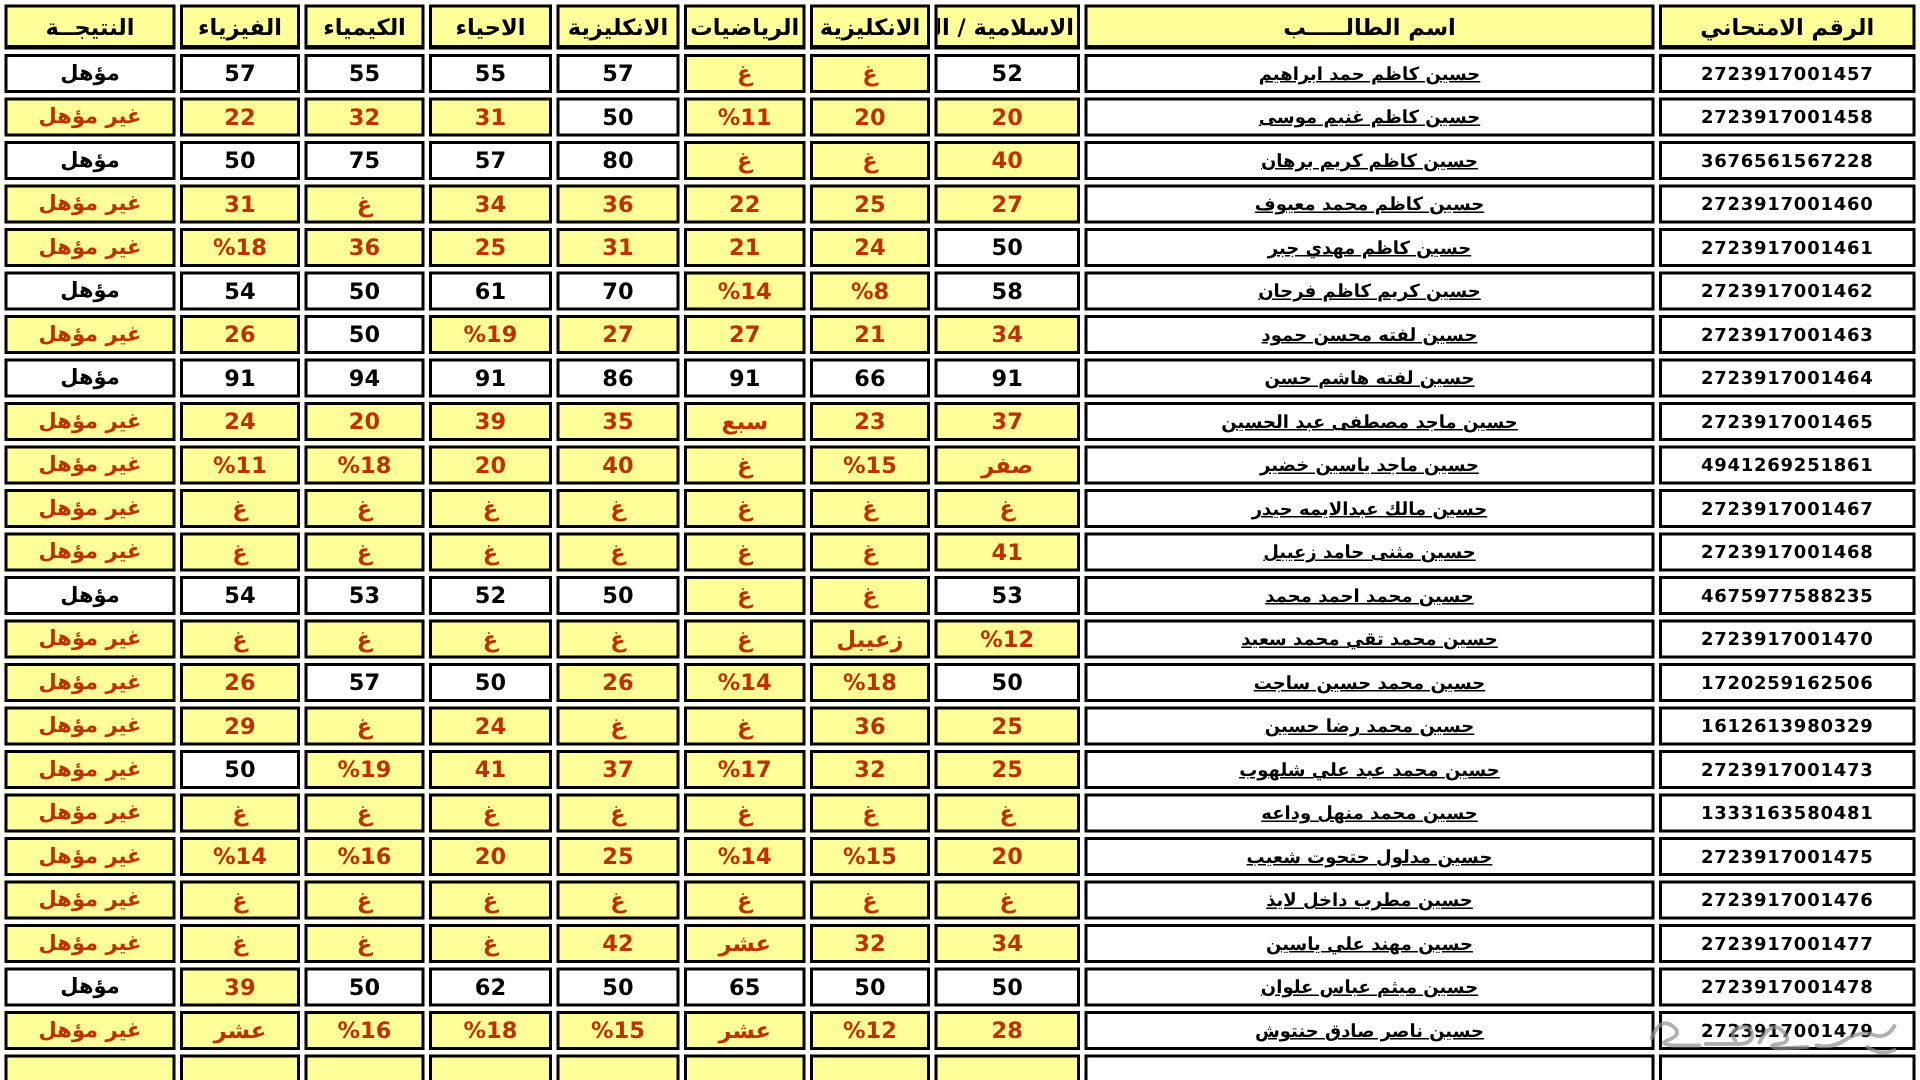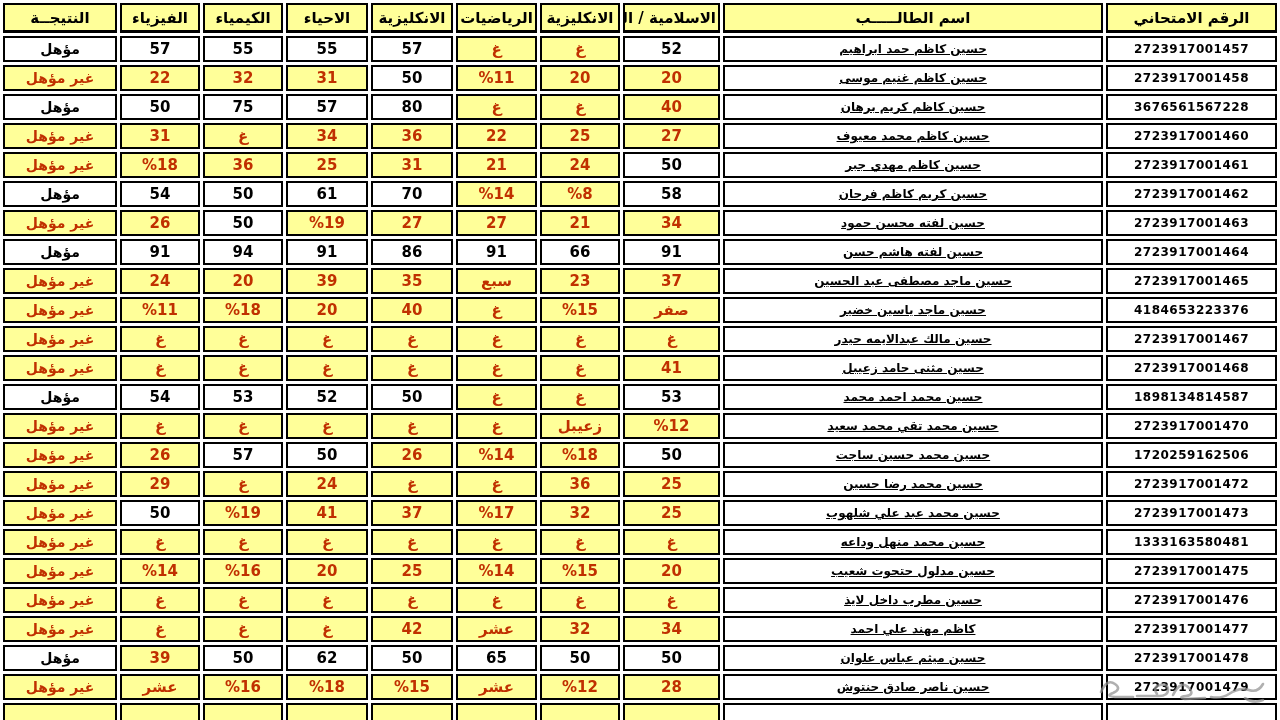--- a/index.html
+++ b/index.html
@@ -189,21 +189,21 @@
         <td class="score fail">37</td>
         <td class="score fail">23</td>
         <td class="score fail">سبع</td>
         <td class="score fail">35</td>
         <td class="score fail">39</td>
         <td class="score fail">20</td>
         <td class="score fail">24</td>
         <td class="result fail">غير مؤهل</td>
       </tr>
       <tr>
-        <td class="num">4184653223376</td>
+        <td class="num">4941269251861</td>
         <td class="name">حسين ماجد ياسين خضير</td>
         <td class="score fail">صفر</td>
         <td class="score fail">%15</td>
         <td class="score fail">غ</td>
         <td class="score fail">40</td>
         <td class="score fail">20</td>
         <td class="score fail">%18</td>
         <td class="score fail">%11</td>
         <td class="result fail">غير مؤهل</td>
       </tr>
@@ -225,21 +225,21 @@
         <td class="score fail">41</td>
         <td class="score fail">غ</td>
         <td class="score fail">غ</td>
         <td class="score fail">غ</td>
         <td class="score fail">غ</td>
         <td class="score fail">غ</td>
         <td class="score fail">غ</td>
         <td class="result fail">غير مؤهل</td>
       </tr>
       <tr>
-        <td class="num">1898134814587</td>
+        <td class="num">4675977588235</td>
         <td class="name">حسين محمد احمد محمد</td>
         <td class="score">53</td>
         <td class="score fail">غ</td>
         <td class="score fail">غ</td>
         <td class="score">50</td>
         <td class="score">52</td>
         <td class="score">53</td>
         <td class="score">54</td>
         <td class="result">مؤهل</td>
       </tr>
@@ -261,21 +261,21 @@
         <td class="score">50</td>
         <td class="score fail">%18</td>
         <td class="score fail">%14</td>
         <td class="score fail">26</td>
         <td class="score">50</td>
         <td class="score">57</td>
         <td class="score fail">26</td>
         <td class="result fail">غير مؤهل</td>
       </tr>
       <tr>
-        <td class="num">2723917001472</td>
+        <td class="num">1612613980329</td>
         <td class="name">حسين محمد رضا حسين</td>
         <td class="score fail">25</td>
         <td class="score fail">36</td>
         <td class="score fail">غ</td>
         <td class="score fail">غ</td>
         <td class="score fail">24</td>
         <td class="score fail">غ</td>
         <td class="score fail">29</td>
         <td class="result fail">غير مؤهل</td>
       </tr>
@@ -322,21 +322,21 @@
         <td class="score fail">غ</td>
         <td class="score fail">غ</td>
         <td class="score fail">غ</td>
         <td class="score fail">غ</td>
         <td class="score fail">غ</td>
         <td class="score fail">غ</td>
         <td class="result fail">غير مؤهل</td>
       </tr>
       <tr>
         <td class="num">2723917001477</td>
-        <td class="name">كاظم مهند علي احمد</td>
+        <td class="name">حسين مهند علي ياسين</td>
         <td class="score fail">34</td>
         <td class="score fail">32</td>
         <td class="score fail">عشر</td>
         <td class="score fail">42</td>
         <td class="score fail">غ</td>
         <td class="score fail">غ</td>
         <td class="score fail">غ</td>
         <td class="result fail">غير مؤهل</td>
       </tr>
       <tr>

